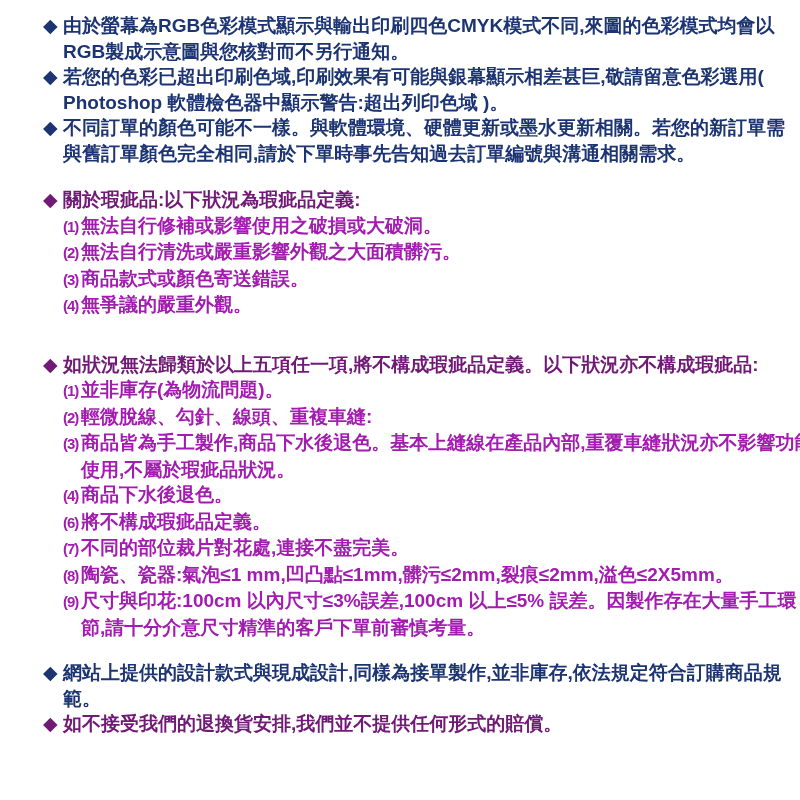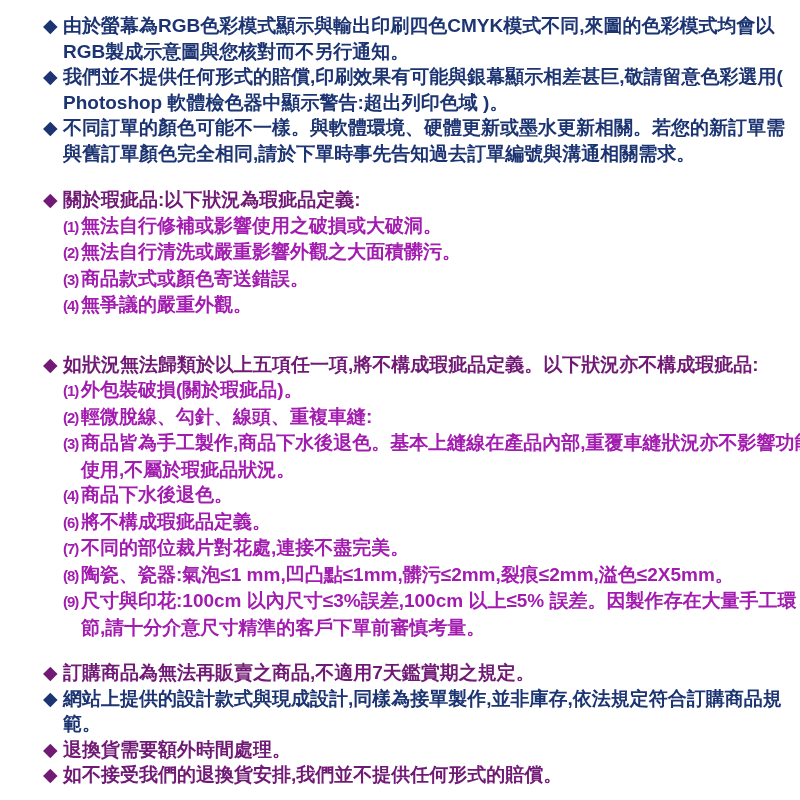--- a/index.html
+++ b/index.html
@@ -51,40 +51,38 @@
   .navy  { color: #1c3472; }
   .blue  { color: #701a75; }
   .black { color: #a21caf; margin-left: 20px; }
 </style>
 </head>
 <body>
 
 <main class="doc">
     <section class="section">
       <p class="line bullet navy"><span class="marker">◆</span><span class="txt">由於螢幕為RGB色彩模式顯示與輸出印刷四色CMYK模式不同,來圖的色彩模式均會以RGB製成示意圖與您核對而不另行通知。</span></p>
-      <p class="line bullet navy"><span class="marker">◆</span><span class="txt">我們並不提供任何形式的賠償,印刷效果有可能與銀幕顯示相差甚巨,敬請留意色彩選用( Photoshop 軟體檢色器中顯示警告:超出列印色域 )。</span></p>
+      <p class="line bullet navy"><span class="marker">◆</span><span class="txt">若您的色彩已超出印刷色域,印刷效果有可能與銀幕顯示相差甚巨,敬請留意色彩選用( Photoshop 軟體檢色器中顯示警告:超出列印色域 )。</span></p>
       <p class="line bullet navy"><span class="marker">◆</span><span class="txt">不同訂單的顏色可能不一樣。與軟體環境、硬體更新或墨水更新相關。若您的新訂單需與舊訂單顏色完全相同,請於下單時事先告知過去訂單編號與溝通相關需求。</span></p>
     </section>
     <section class="section">
       <p class="line bullet blue"><span class="marker">◆</span><span class="txt">關於瑕疵品:以下狀況為瑕疵品定義:</span></p>
       <p class="line numbered black"><span class="marker">(1)</span><span class="txt">無法自行修補或影響使用之破損或大破洞。</span></p>
       <p class="line numbered black"><span class="marker">(2)</span><span class="txt">無法自行清洗或嚴重影響外觀之大面積髒污。</span></p>
       <p class="line numbered black"><span class="marker">(3)</span><span class="txt">商品款式或顏色寄送錯誤。</span></p>
       <p class="line numbered black"><span class="marker">(4)</span><span class="txt">無爭議的嚴重外觀。</span></p>
     </section>
     <section class="section">
       <p class="line bullet blue"><span class="marker">◆</span><span class="txt">如狀況無法歸類於以上五項任一項,將不構成瑕疵品定義。以下狀況亦不構成瑕疵品:</span></p>
-      <p class="line numbered black"><span class="marker">(1)</span><span class="txt">外包裝破損(關於瑕疵品)。</span></p>
+      <p class="line numbered black"><span class="marker">(1)</span><span class="txt">並非庫存(為物流問題)。</span></p>
       <p class="line numbered black"><span class="marker">(2)</span><span class="txt">輕微脫線、勾針、線頭、重複車縫:</span></p>
       <p class="line numbered black"><span class="marker">(3)</span><span class="txt">商品皆為手工製作,商品下水後退色。基本上縫線在產品內部,重覆車縫狀況亦不影響功能使用,不屬於瑕疵品狀況。</span></p>
       <p class="line numbered black"><span class="marker">(4)</span><span class="txt">商品下水後退色。</span></p>
       <p class="line numbered black"><span class="marker">(6)</span><span class="txt">將不構成瑕疵品定義。</span></p>
       <p class="line numbered black"><span class="marker">(7)</span><span class="txt">不同的部位裁片對花處,連接不盡完美。</span></p>
       <p class="line numbered black"><span class="marker">(8)</span><span class="txt">陶瓷、瓷器:氣泡≤1 mm,凹凸點≤1mm,髒污≤2mm,裂痕≤2mm,溢色≤2X5mm。</span></p>
       <p class="line numbered black"><span class="marker">(9)</span><span class="txt">尺寸與印花:100cm 以內尺寸≤3%誤差,100cm 以上≤5% 誤差。因製作存在大量手工環節,請十分介意尺寸精準的客戶下單前審慎考量。</span></p>
     </section>
     <section class="section">
-      <p class="line bullet blue"><span class="marker">◆</span><span class="txt">訂購商品為無法再販賣之商品,不適用7天鑑賞期之規定。</span></p>
       <p class="line bullet navy"><span class="marker">◆</span><span class="txt">網站上提供的設計款式與現成設計,同樣為接單製作,並非庫存,依法規定符合訂購商品規範。</span></p>
-      <p class="line bullet blue"><span class="marker">◆</span><span class="txt">退換貨需要額外時間處理。</span></p>
       <p class="line bullet blue"><span class="marker">◆</span><span class="txt">如不接受我們的退換貨安排,我們並不提供任何形式的賠償。</span></p>
     </section>
   </main>
 
 </body></html>

